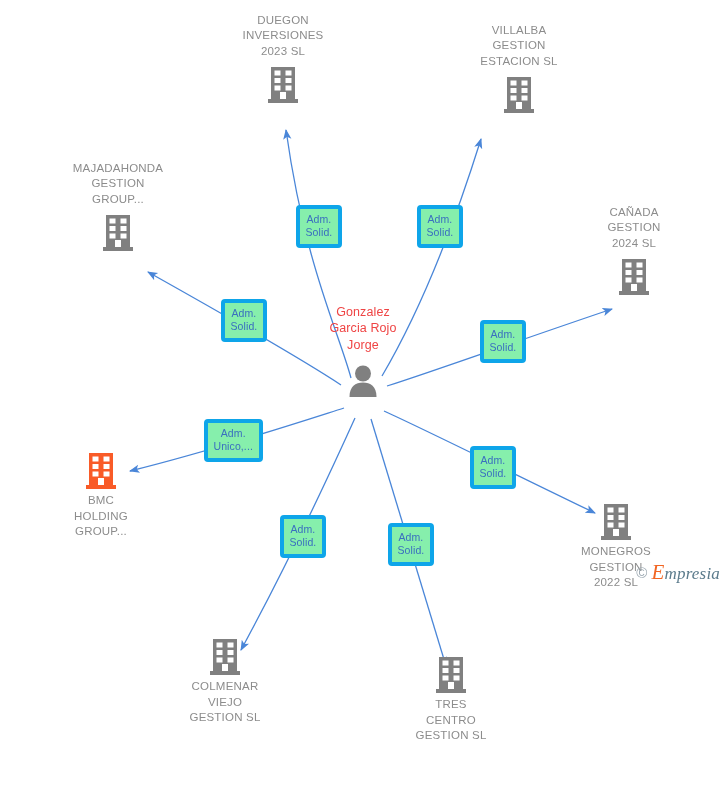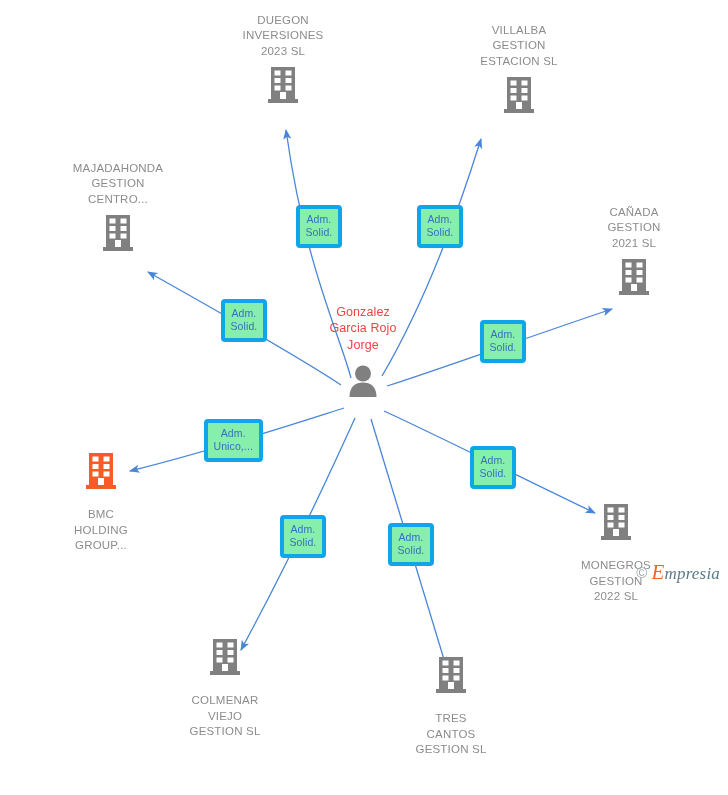--- a/index.html
+++ b/index.html
@@ -52,21 +52,21 @@
   .node-icon {
     height: 42px;
     display: flex;
     align-items: flex-end;
     justify-content: center;
   }
   .node-icon svg { display: block; }
 
   
   .node.label-top .node-label { margin-bottom: 3px; }
-  .node.label-bottom .node-label { margin-top: 17px; }
+  .node.label-bottom .node-label { margin-top: 3px; }
 
   .edge-label {
     position: absolute;
     box-sizing: border-box;
     border: 4px solid #0ea5e9;
     border-radius: 4px;
     background: #86efac;
     color: #3a6fbf;
     font-size: 10.5px;
     line-height: 13px;
@@ -159,39 +159,39 @@
             <rect x="18.5" y="12" width="6" height="5" fill="#ffffff"></rect>
             <rect x="7.5" y="19.5" width="6" height="5" fill="#ffffff"></rect>
             <rect x="18.5" y="19.5" width="6" height="5" fill="#ffffff"></rect>
             <rect x="13" y="26" width="6" height="7" fill="#ffffff"></rect>
           </svg>
         </div>
       </div>
       <div class="node label-top" style="left: 118px; top: 160.5px;">
         <div class="node-label">MAJADAHONDA
 GESTION
-CENTRO...</div>
+GROUP...</div>
         <div class="node-icon">
           <svg width="32" height="38" viewBox="0 0 32 38" xmlns="http://www.w3.org/2000/svg">
             <rect x="4" y="1" width="24" height="32" fill="#808080"></rect>
             <rect x="1" y="33" width="30" height="4" fill="#808080"></rect>
             <rect x="7.5" y="4.5" width="6" height="5" fill="#ffffff"></rect>
             <rect x="18.5" y="4.5" width="6" height="5" fill="#ffffff"></rect>
             <rect x="7.5" y="12" width="6" height="5" fill="#ffffff"></rect>
             <rect x="18.5" y="12" width="6" height="5" fill="#ffffff"></rect>
             <rect x="7.5" y="19.5" width="6" height="5" fill="#ffffff"></rect>
             <rect x="18.5" y="19.5" width="6" height="5" fill="#ffffff"></rect>
             <rect x="13" y="26" width="6" height="7" fill="#ffffff"></rect>
           </svg>
         </div>
       </div>
       <div class="node label-top" style="left: 634px; top: 204.5px;">
         <div class="node-label">CAÑADA
 GESTION
-2021  SL</div>
+2024  SL</div>
         <div class="node-icon">
           <svg width="32" height="38" viewBox="0 0 32 38" xmlns="http://www.w3.org/2000/svg">
             <rect x="4" y="1" width="24" height="32" fill="#808080"></rect>
             <rect x="1" y="33" width="30" height="4" fill="#808080"></rect>
             <rect x="7.5" y="4.5" width="6" height="5" fill="#ffffff"></rect>
             <rect x="18.5" y="4.5" width="6" height="5" fill="#ffffff"></rect>
             <rect x="7.5" y="12" width="6" height="5" fill="#ffffff"></rect>
             <rect x="18.5" y="12" width="6" height="5" fill="#ffffff"></rect>
             <rect x="7.5" y="19.5" width="6" height="5" fill="#ffffff"></rect>
             <rect x="18.5" y="19.5" width="6" height="5" fill="#ffffff"></rect>
@@ -261,21 +261,21 @@
             <rect x="7.5" y="4.5" width="6" height="5" fill="#ffffff"></rect>
             <rect x="18.5" y="4.5" width="6" height="5" fill="#ffffff"></rect>
             <rect x="7.5" y="12" width="6" height="5" fill="#ffffff"></rect>
             <rect x="18.5" y="12" width="6" height="5" fill="#ffffff"></rect>
             <rect x="7.5" y="19.5" width="6" height="5" fill="#ffffff"></rect>
             <rect x="18.5" y="19.5" width="6" height="5" fill="#ffffff"></rect>
             <rect x="13" y="26" width="6" height="7" fill="#ffffff"></rect>
           </svg>
         </div>
         <div class="node-label">TRES
-CANTOS
+CENTRO
 GESTION  SL</div>
       </div>
       <div class="node label-top" style="left: 363px; top: 303.5px;">
         <div class="node-label person">Gonzalez
 Garcia Rojo
 Jorge</div>
         <div class="node-icon">
           <svg width="30" height="34" viewBox="0 0 30 34" xmlns="http://www.w3.org/2000/svg">
             <circle cx="15" cy="9.5" r="8" fill="#808080"></circle>
             <path d="M1.5,33 C1.5,22.5 7.5,18.5 15,18.5 C22.5,18.5 28.5,22.5 28.5,33 Z" fill="#808080"></path>

